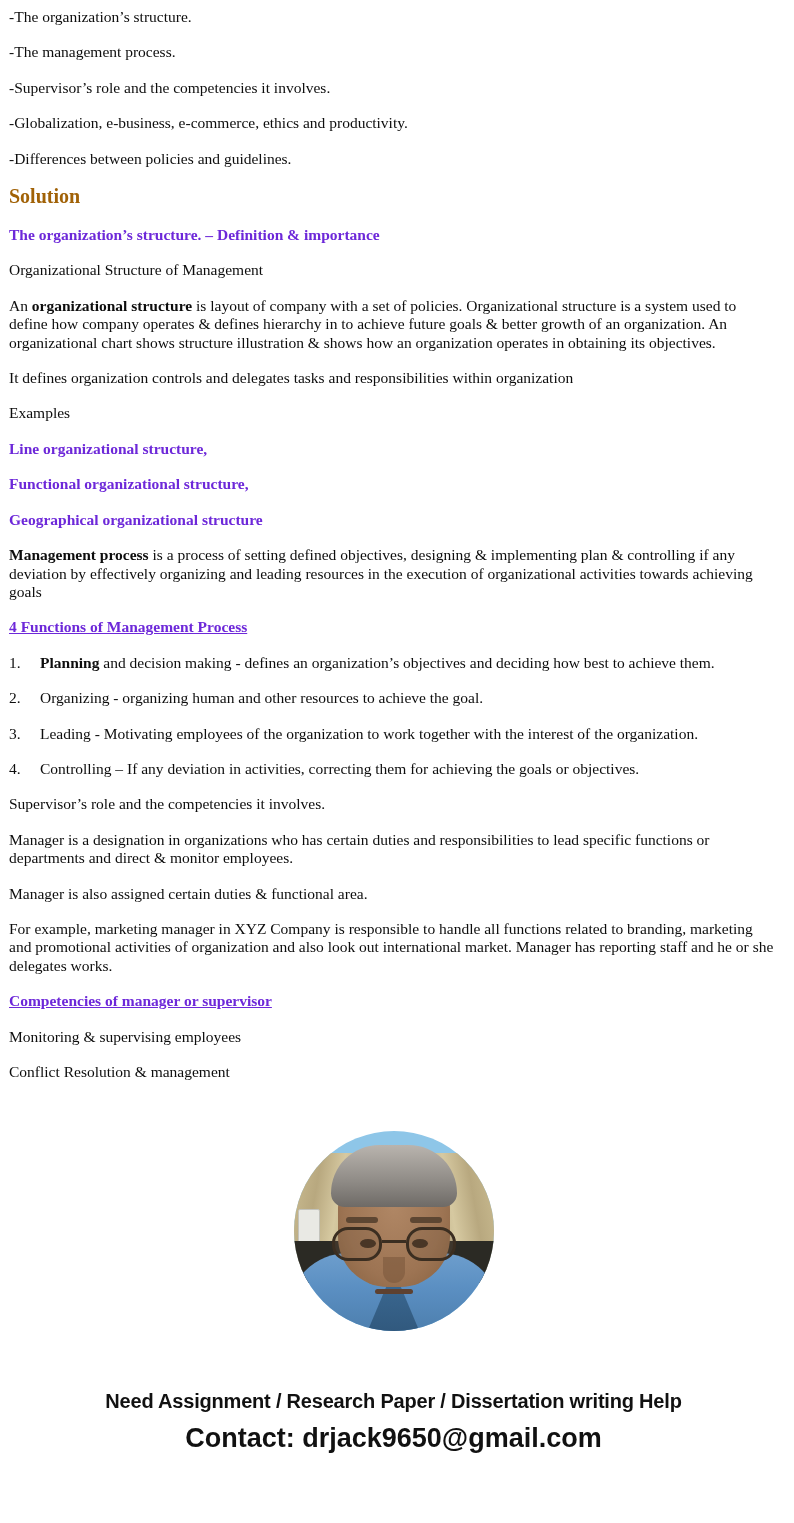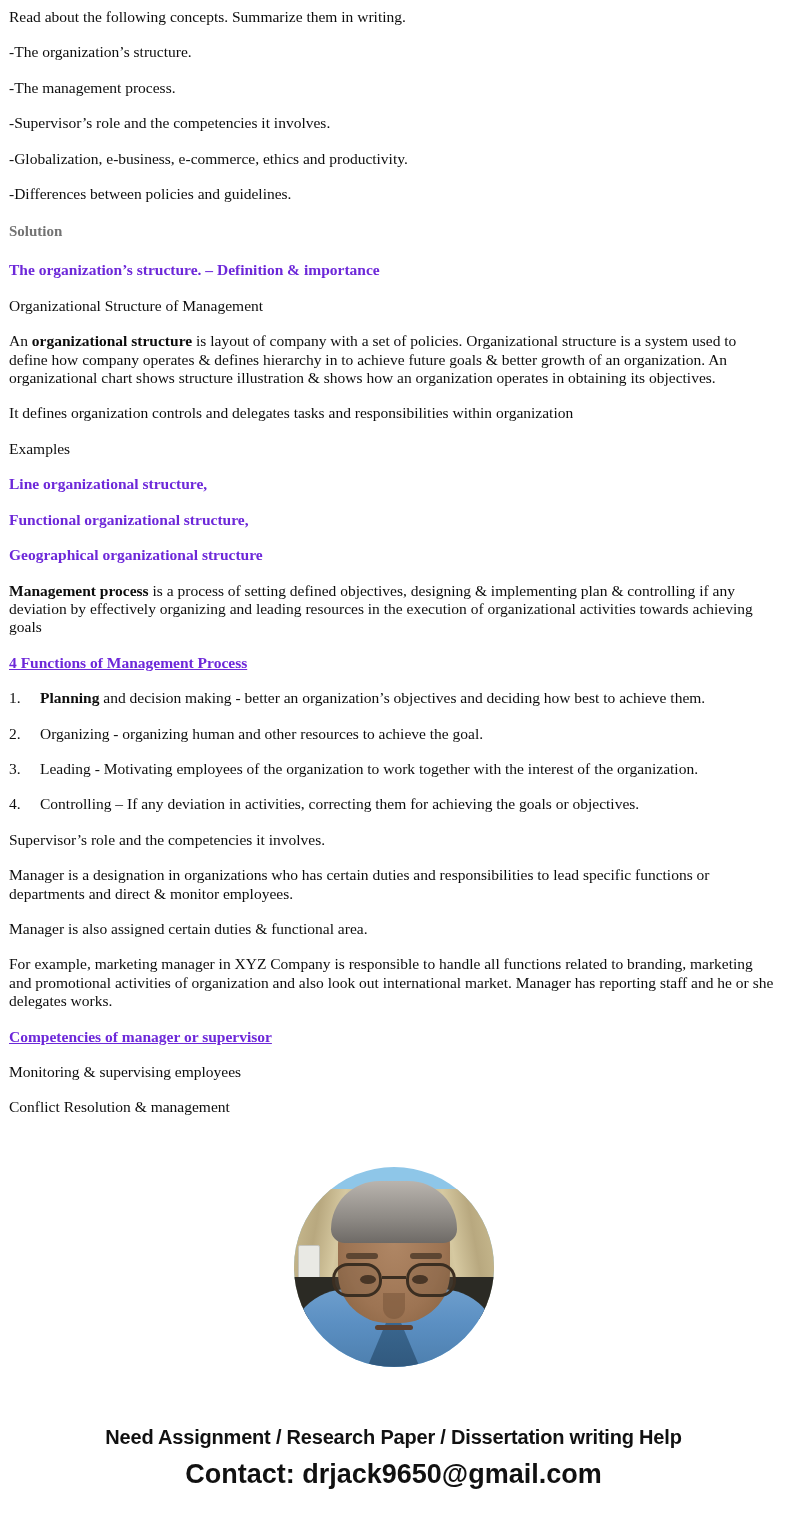--- a/index.html
+++ b/index.html
@@ -26,24 +26,24 @@
     line-height: 18.4px;
     text-align: left;
     color: #0d0d0d;
   }
   p.body-text:last-child { margin-bottom: 0; }
   .b { font-weight: bold; margin-top: 8px; }
   .u { text-decoration: underline; }
 
   h2.solution {
     margin: 14px 0 19px 0;
-    font-size: 15px;
+    font-size: 20px;
     line-height: 22px;
     font-weight: bold;
-    color: #737373;
+    color: #a16207;
   }
 
   p.heading-line {
     margin: 0 0 17px 0;
     font-size: 15.5px;
     line-height: 18.4px;
     font-weight: bold;
     color: #6d28d9;
   }
 
@@ -188,21 +188,20 @@
   .footer-line2 {
     font-size: 27px;
     line-height: 31px;
   }
 </style>
 </head>
 <body>
 
 <div class="page">
 
-  <p class="body-text">Read about the following concepts. Summarize them in writing.</p>
   <p class="body-text">-The organization’s structure.</p>
   <p class="body-text">-The management process.</p>
   <p class="body-text">-Supervisor’s role and the competencies it involves.</p>
   <p class="body-text">-Globalization, e-business, e-commerce, ethics and productivity.</p>
   <p class="body-text">-Differences between policies and guidelines.</p>
 
   <h2 class="solution">Solution</h2>
 
   <p class="heading-line">The organization’s structure. – Definition &amp; importance</p>
   <p class="body-text">Organizational Structure of Management</p>
@@ -211,21 +210,21 @@
   <p class="body-text">Examples</p>
   <p class="heading-line">Line organizational structure,</p>
   <p class="heading-line">Functional organizational structure,</p>
   <p class="heading-line">Geographical organizational structure</p>
 
   <p class="body-text"><span class="b">Management process</span><span> is a process of setting defined objectives, designing &amp; implementing plan &amp; controlling if any deviation by effectively organizing and leading resources in the execution of organizational activities towards achieving goals</span></p>
   <p class="heading-line u">4 Functions of Management Process</p>
 
   <ol class="fn-list">
     <li>
-      <span class="num">1.</span><span class="b">Planning</span><span> and decision making - better an organization’s objectives and deciding how best to achieve them.</span>
+      <span class="num">1.</span><span class="b">Planning</span><span> and decision making - defines an organization’s objectives and deciding how best to achieve them.</span>
     </li>
     <li>
       <span class="num">2.</span><span>Organizing - organizing human and other resources to achieve the goal.</span>
     </li>
     <li>
       <span class="num">3.</span><span>Leading - Motivating employees of the organization to work together with the interest of the organization.</span>
     </li>
     <li>
       <span class="num">4.</span><span>Controlling – If any deviation in activities, correcting them for achieving the goals or objectives.</span>
     </li>

